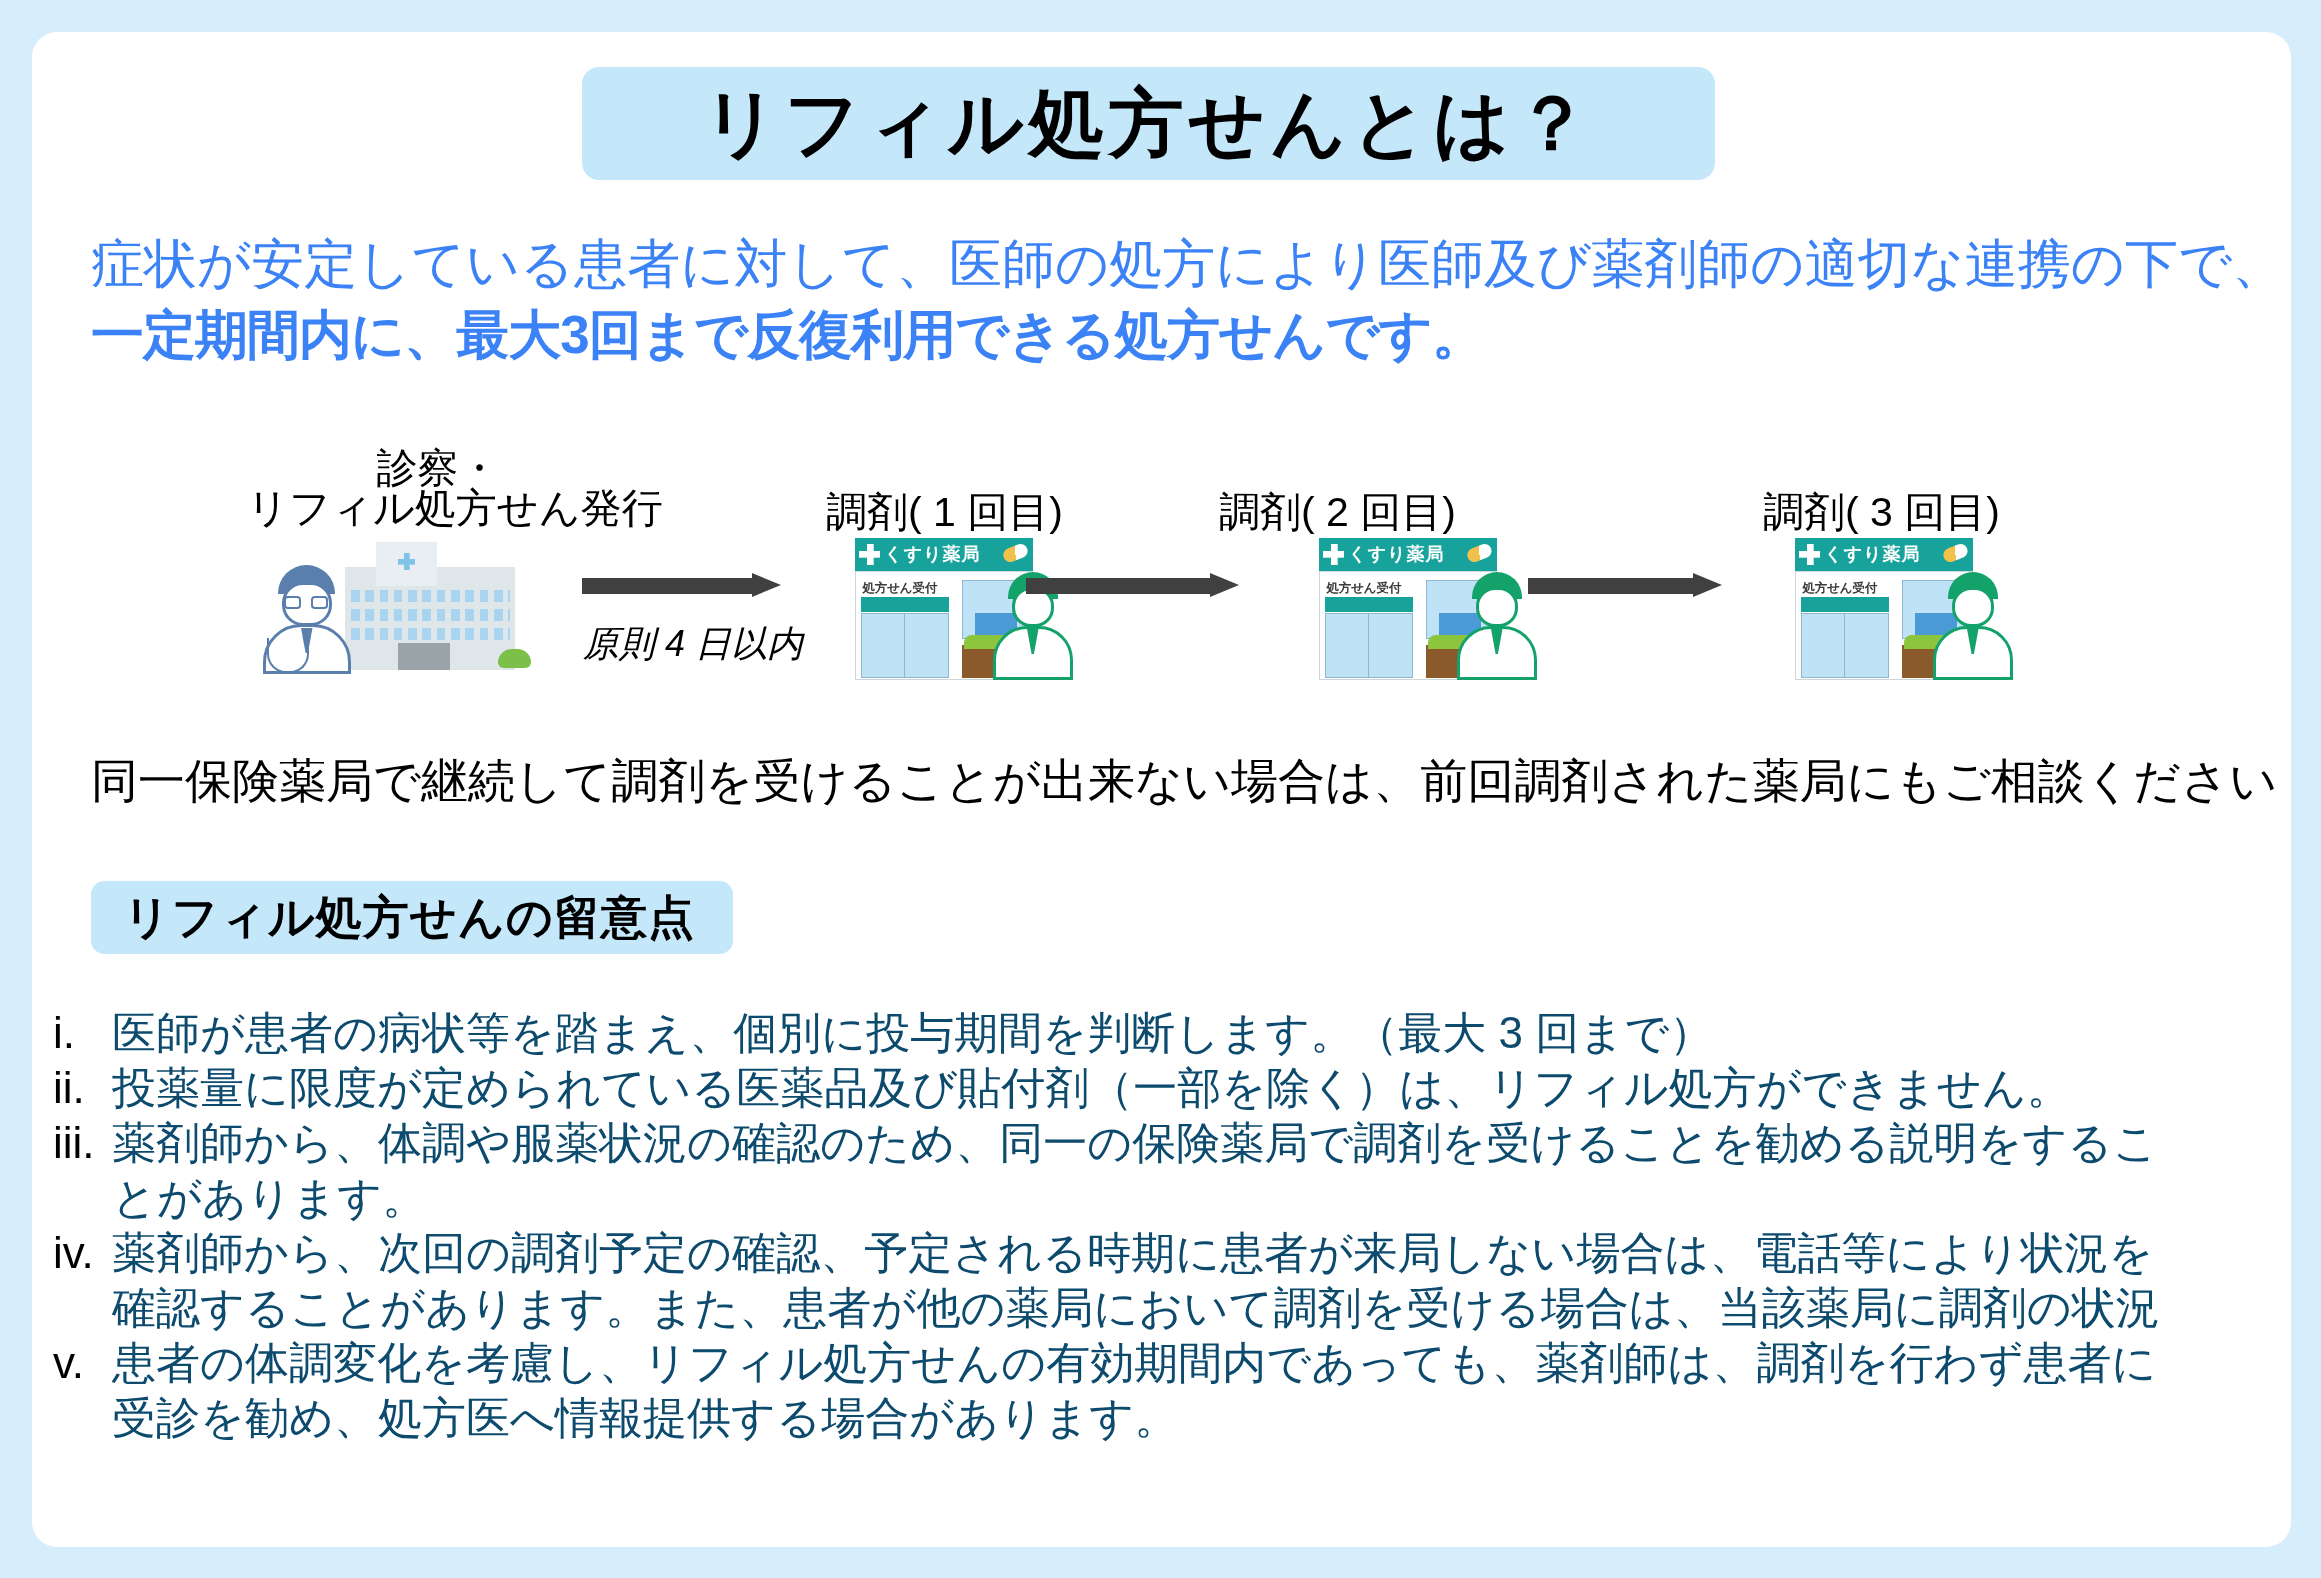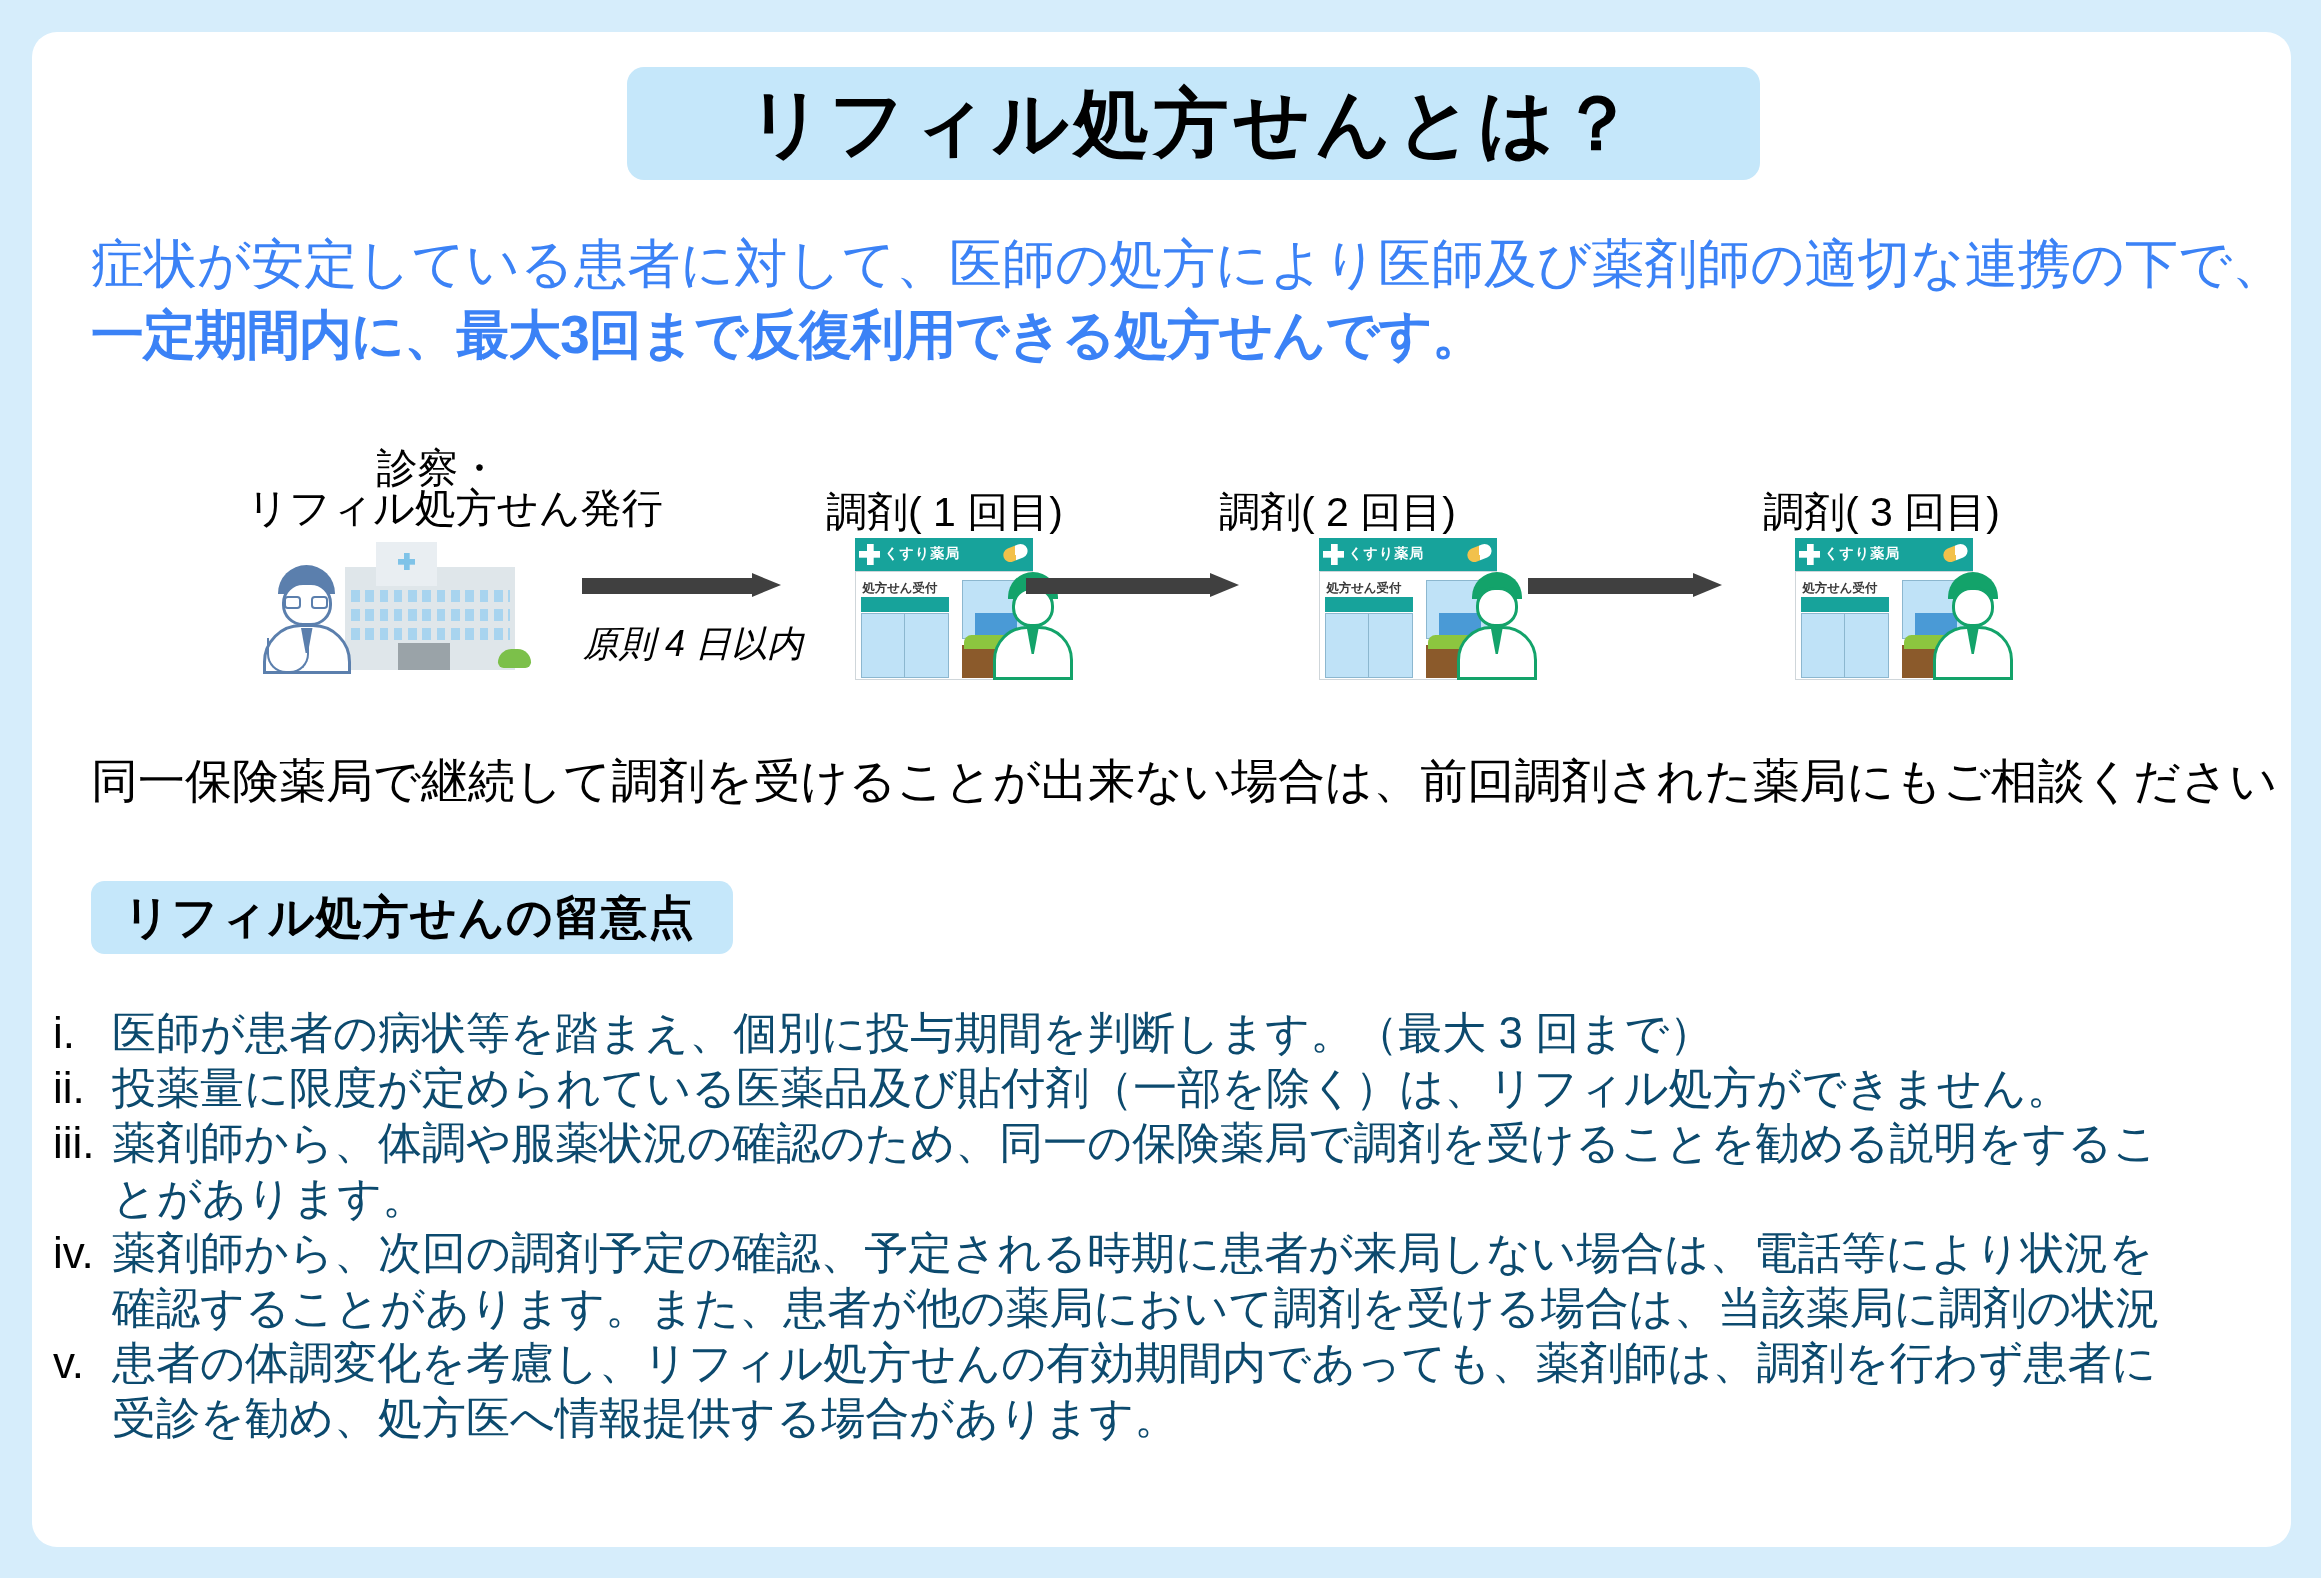--- a/index.html
+++ b/index.html
@@ -35,21 +35,20 @@
   }
   .title-pill {
     width: 100%;
     height: 100%;
     background: #c5e7fa;
     border-radius: 17px;
     box-sizing: border-box;
     display: flex;
     align-items: center;
     justify-content: center;
-    margin-left: 45px;
   }
   .title-text {
     font-size: 75px;
     font-weight: bold;
     color: #000000;
     letter-spacing: 4.8px;
     line-height: 1;
     white-space: nowrap;
   }
 
@@ -293,21 +292,21 @@
   }
   .ph-sign-cross {
     width: 21px;
     height: 21px;
     flex: 0 0 auto;
     background:
       linear-gradient(#fff,#fff) center/6.7px 21px no-repeat,
       linear-gradient(#fff,#fff) center/21px 6.7px no-repeat;
   }
   .ph-sign-text {
-    font-size: 14px;
+    font-size: 18px;
     font-weight: bold;
     color: #ffffff;
     margin-left: 3.8px;
     white-space: nowrap;
     letter-spacing: 1px;
   }
   .ph-pill {
     position: absolute;
     right: 4.8px;
     top: 7.6px;

